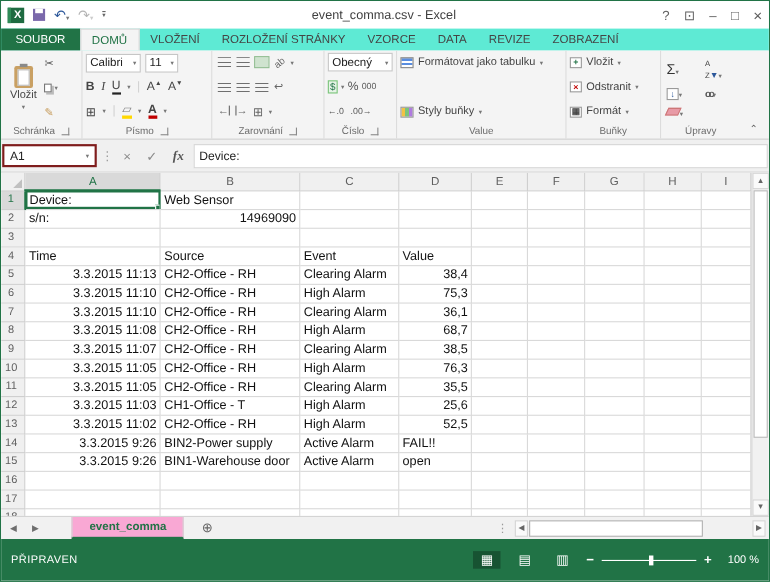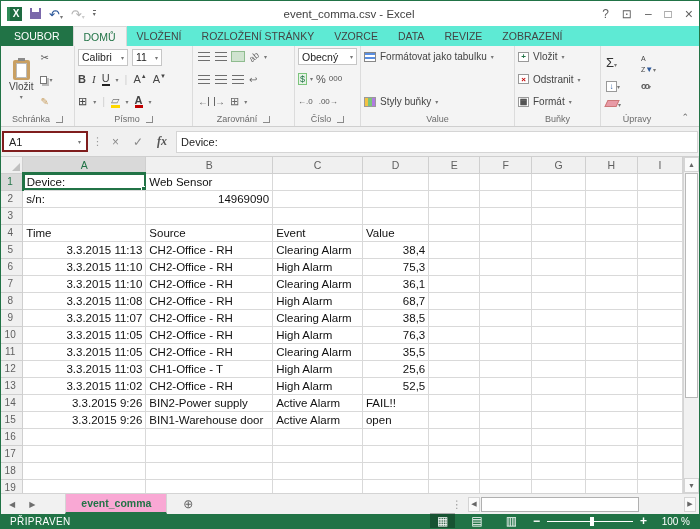--- a/index.html
+++ b/index.html
@@ -100,21 +100,21 @@
   .navarr{display:flex;align-items:center;padding:0 8px;color:#6e6e6e;font-size:8px;gap:14px;}
   .stab{background:#f9a8d4;border-left:1px solid #d4d4d4;border-right:1px solid #d4d4d4;border-bottom:2px solid #217346;
         color:#217346;font-weight:bold;display:flex;align-items:center;padding:0 15px;margin-left:22px;}
   .addsheet{display:flex;align-items:center;padding:0 16px;color:#666;font-size:12px;}
   .sbdots{display:flex;align-items:center;color:#999;margin-left:auto;}
   .hscroll{display:flex;align-items:center;width:228px;margin:2px 3px 2px 6px;background:#f1f1f1;}
   .harrow{width:12px;height:15px;display:flex;align-items:center;justify-content:center;font-size:7px;color:#666;border:1px solid #d4d4d4;background:#fafafa;}
   .hthumb{width:158px;height:15px;background:#fff;border:1px solid #b0b0b0;margin:0 1px;}
   .htrack{flex:1;height:15px;}
   
-  .statusbar{height:14px;background:#217346;color:#fff;display:flex;align-items:center;padding:0 9px;flex:0 0 auto;font-size:10px;}
+  .statusbar{height:38px;background:#217346;color:#fff;display:flex;align-items:center;padding:0 9px;flex:0 0 auto;font-size:10px;}
   .statusleft{letter-spacing:.4px;}
   .statusright{margin-left:auto;display:flex;align-items:center;gap:9px;}
   .viewbtn{font-size:12px;padding:1px 7px;line-height:14px;}
   .viewbtn.act{background:rgba(0,0,0,.28);}
   .zoomctl{display:flex;align-items:center;gap:7px;}
   .ztrack{width:86px;height:1px;background:#fff;position:relative;}
   .zthumb{position:absolute;left:50%;top:-4px;width:4px;height:9px;background:#fff;}
   .zsign{font-size:12px;font-weight:bold;}
   .zlevel{min-width:34px;text-align:right;}
 </style>

